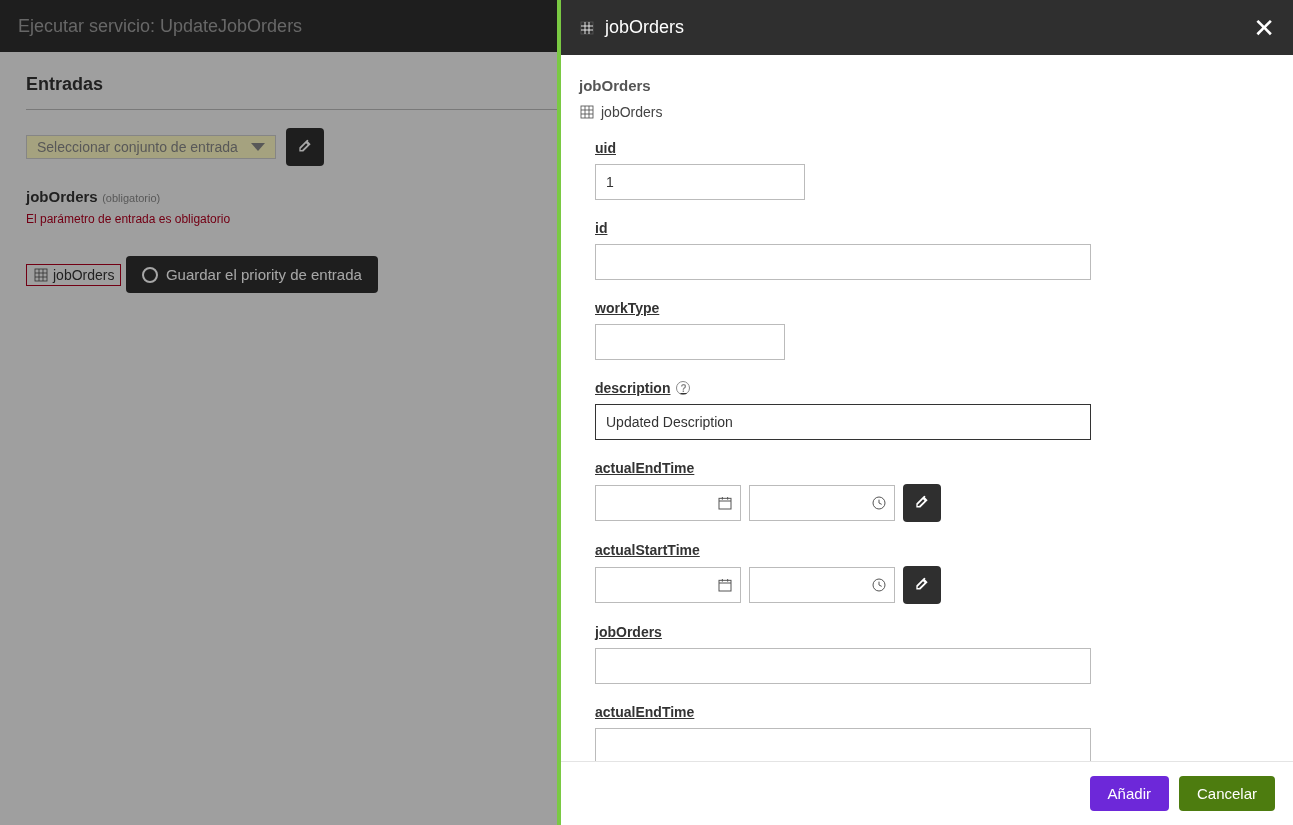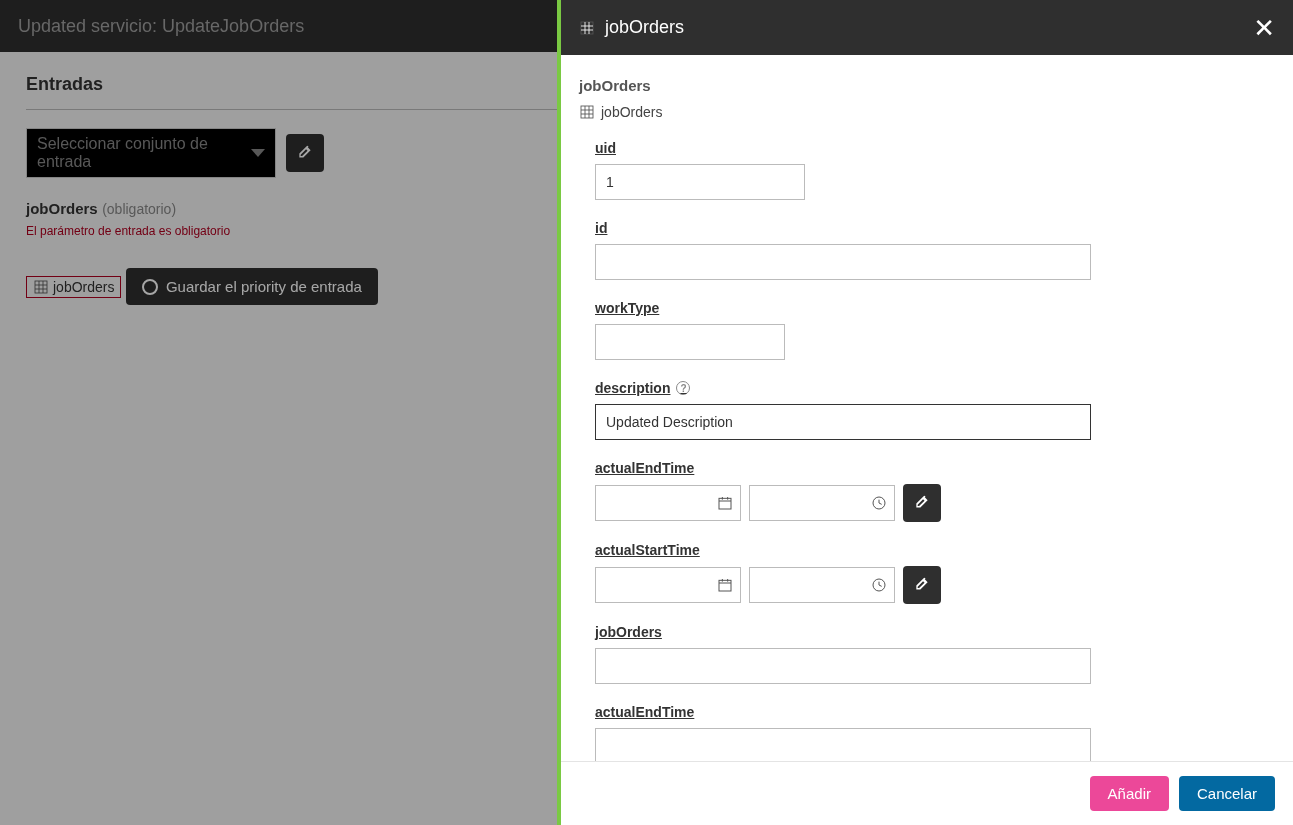--- a/index.html
+++ b/index.html
@@ -7,27 +7,27 @@
 
 
 .backdrop { position: absolute; inset: 0; background: #f5f5f5; }
 .backdrop-header { background: #2f2f2f; height: 52px; display: flex; align-items: center; padding: 0 18px; }
 .backdrop-header-title { color: #9e9e9e; font-size: 18px; }
 .backdrop-body { padding: 22px 26px; }
 .section-title { font-size: 18px; color: #333; font-weight: 600; margin-bottom: 14px; }
 .hr { height: 1px; background: #bbb; margin-bottom: 18px; }
 
 .select-row { display: flex; gap: 10px; align-items: center; margin-bottom: 22px; }
-.select-box { flex: 0 0 250px; height: 50px; border: 1px solid #ccc; background: #000000; display: flex; align-items: center; justify-content: space-between; padding: 0 10px; color: #888; font-size: 16px; }
+.select-box { flex: 0 0 250px; height: 24px; border: 1px solid #ccc; background: #fef9c3; display: flex; align-items: center; justify-content: space-between; padding: 0 10px; color: #888; font-size: 14px; }
 .caret-down { width: 0; height: 0; border-left: 7px solid transparent; border-right: 7px solid transparent; border-top: 8px solid #888; }
 .icon-btn-dark { width: 38px; height: 38px; background: #2f2f2f; border: none; border-radius: 4px; display: flex; align-items: center; justify-content: center; cursor: pointer; }
 .icon-btn-dark svg { fill: #fff; }
 
 .param-label { font-size: 15px; color: #333; font-weight: 600; }
-.param-note { font-size: 14px; color: #888; font-weight: 400; }
+.param-note { font-size: 11px; color: #888; font-weight: 400; }
 .error-text { color: #b00020; font-size: 12px; margin-top: 6px; }
 .chip { display: inline-flex; align-items: center; gap: 4px; border: 1px solid #b00020; padding: 2px 6px; margin-top: 8px; font-size: 14px; color: #333; }
 .chip svg { fill: #555; }
 
 .save-btn { margin-top: 30px; background: #2f2f2f; color: #fff; border: none; border-radius: 4px; padding: 10px 16px; font-size: 15px; display: inline-flex; align-items: center; gap: 8px; cursor: pointer; }
 .circle-icon { width: 16px; height: 16px; border: 2px solid #fff; border-radius: 50%; }
 
 
 .dim { position: absolute; inset: 0; background: rgba(0,0,0,0.35); }
 
@@ -55,33 +55,33 @@
 .w-sm { width: 210px; }
 .w-md { width: 190px; }
 .w-lg { width: 496px; }
 
 .dt-row { display: flex; align-items: center; gap: 8px; }
 .dt-input { position: relative; }
 .dt-input input { height: 36px; border: 1px solid #bbb; padding: 0 32px 0 10px; width: 146px; font-size: 14px; }
 .dt-icon { position: absolute; right: 8px; top: 50%; transform: translateY(-50%); fill: #555; }
 
 .panel-footer { height: 64px; border-top: 1px solid #e4e4e4; display: flex; align-items: center; justify-content: flex-end; gap: 10px; padding: 0 18px; background: #fff; }
-.btn-primary { background: #ec4899; color: #fff; border: none; border-radius: 4px; padding: 9px 18px; font-size: 15px; cursor: pointer; }
-.btn-dark { background: #0369a1; color: #fff; border: none; border-radius: 4px; padding: 9px 18px; font-size: 15px; cursor: pointer; }
+.btn-primary { background: #6d28d9; color: #fff; border: none; border-radius: 4px; padding: 9px 18px; font-size: 15px; cursor: pointer; }
+.btn-dark { background: #4d7c0f; color: #fff; border: none; border-radius: 4px; padding: 9px 18px; font-size: 15px; cursor: pointer; }
 
 svg.grid-icon { width: 16px; height: 16px; }
 svg.grid-icon-white rect { stroke: #fff; }
 svg.grid-icon rect { fill: none; stroke: #555; stroke-width: 1.3; }
 </style>
 </head>
 <body>
 
 <div class="backdrop">
   <div class="backdrop-header">
-    <span class="backdrop-header-title">Updated servicio: UpdateJobOrders</span>
+    <span class="backdrop-header-title">Ejecutar servicio: UpdateJobOrders</span>
   </div>
   <div class="backdrop-body">
     <div class="section-title">Entradas</div>
     <div class="hr"></div>
 
     <div class="select-row">
       <div class="select-box">
         <span>Seleccionar conjunto de entrada</span>
         <span class="caret-down"></span>
       </div>

